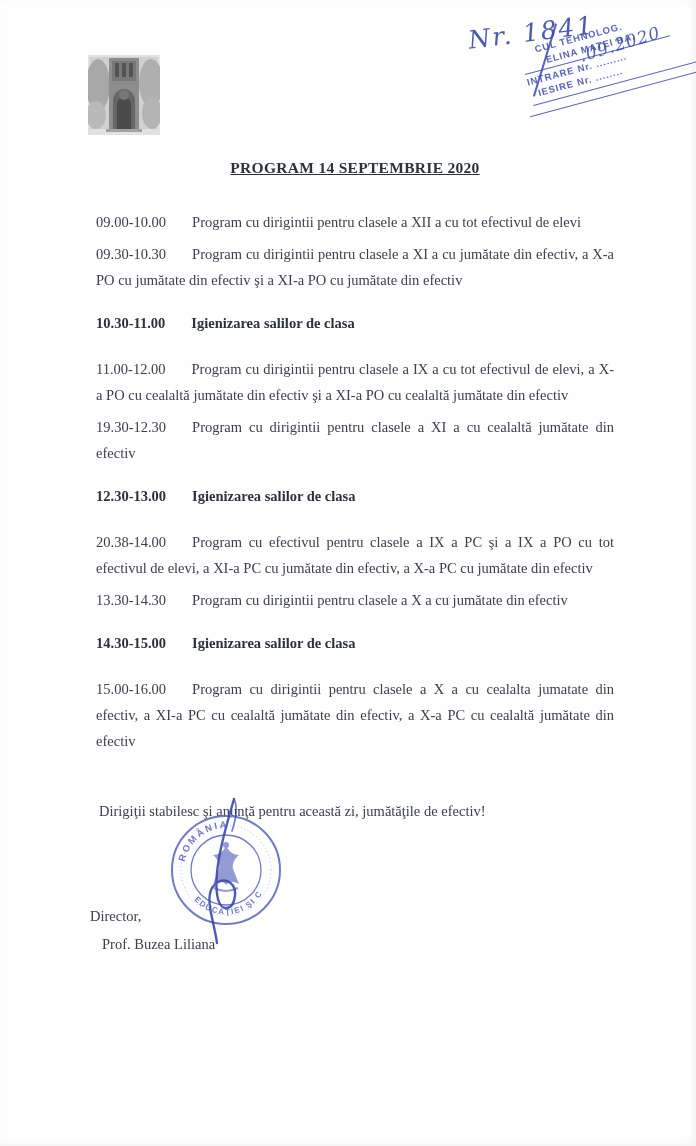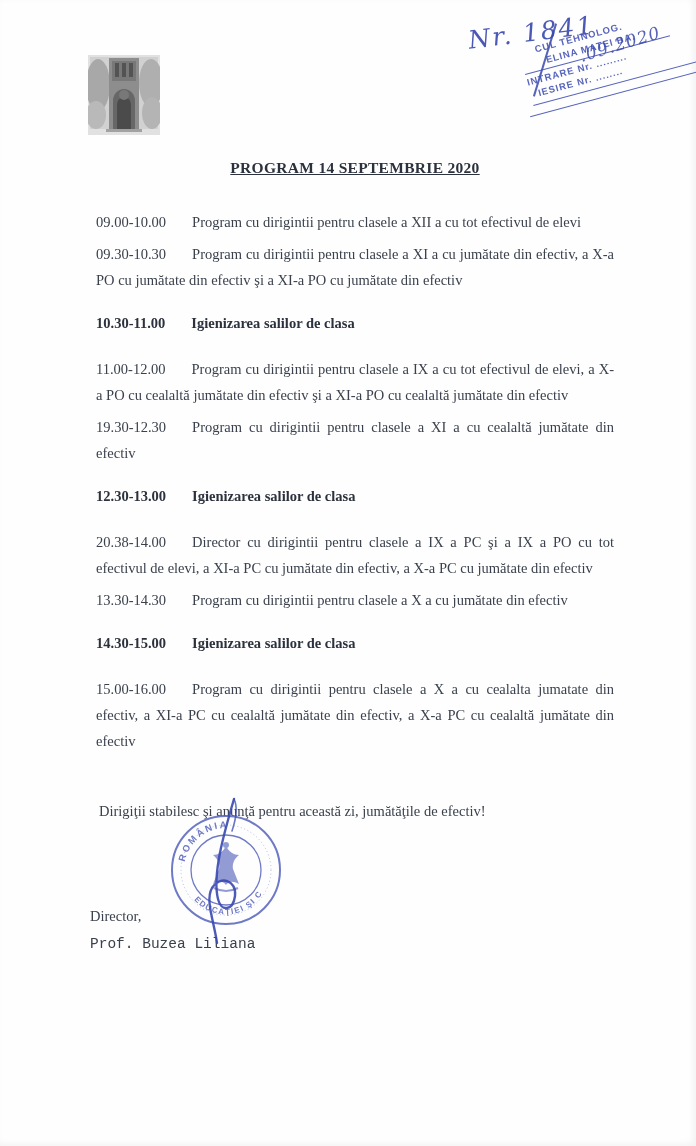--- a/index.html
+++ b/index.html
@@ -59,21 +59,21 @@
   .doc-title {
     margin:0; text-align:center;
     font-size:15.5px; font-weight:bold; letter-spacing:.3px; color:#2c323d;text-decoration:underline;
   }
   .entry { margin:6px; text-align:justify; }
   .entry .time { margin-right:26px; white-space:nowrap; }
   .entry.first { margin-top:28px; }
   .entry.bold { font-weight:bold; margin-top:17px; margin-bottom:20px; text-align:left; color:#2c323d; }
   .note { margin:44px 0 0 9px; }
   .sig-role { margin:79px 0 0 0; }
-  .sig-name { margin:2px 0 0 0;font-family:Liberation Mono, monospace; }
+  .sig-name { margin:2px 0 0 12px; }
 
   
   .round-stamp { position:absolute; left:168px; top:812px; width:116px; height:116px; opacity:.85; }
   .signature { position:absolute; left:168px; top:793px; width:130px; height:155px; }
 </style>
 </head>
 <body>
 
 <div class="page">
 
@@ -111,21 +111,21 @@
 
   <div class="main">
     <p class="doc-title">PROGRAM 14 SEPTEMBRIE 2020</p>
 
     <p class="entry first"><span class="time">09.00-10.00</span><span>Program cu dirigintii pentru clasele a XII a  cu tot efectivul de elevi</span></p>
     <p class="entry"><span class="time">09.30-10.30</span><span>Program cu dirigintii pentru clasele a XI a  cu jumătate din efectiv, a X-a PO cu jumătate din efectiv şi a XI-a PO cu jumătate din efectiv</span></p>
     <p class="entry bold"><span class="time">10.30-11.00</span><span>Igienizarea salilor de clasa</span></p>
     <p class="entry"><span class="time">11.00-12.00</span><span>Program cu dirigintii pentru clasele a IX a  cu tot efectivul de elevi, a X-a PO cu cealaltă jumătate din efectiv şi a XI-a PO cu cealaltă jumătate din efectiv</span></p>
     <p class="entry"><span class="time">19.30-12.30</span><span>Program cu dirigintii pentru clasele a XI a  cu cealaltă  jumătate din efectiv</span></p>
     <p class="entry bold"><span class="time">12.30-13.00</span><span>Igienizarea salilor de clasa</span></p>
-    <p class="entry"><span class="time">20.38-14.00</span><span>Director cu dirigintii pentru clasele a IX a PC şi a IX a PO cu tot efectivul de elevi, a XI-a PC cu jumătate din efectiv, a X-a PC cu jumătate din efectiv</span></p>
+    <p class="entry"><span class="time">20.38-14.00</span><span>Program cu efectivul pentru clasele a IX a PC şi a IX a PO cu tot efectivul de elevi, a XI-a PC cu jumătate din efectiv, a X-a PC cu jumătate din efectiv</span></p>
     <p class="entry"><span class="time">13.30-14.30</span><span>Program cu dirigintii pentru clasele a X a  cu jumătate din efectiv</span></p>
     <p class="entry bold"><span class="time">14.30-15.00</span><span>Igienizarea salilor de clasa</span></p>
     <p class="entry"><span class="time">15.00-16.00</span><span>Program cu dirigintii pentru clasele a X a cu cealalta jumatate din efectiv,  a XI-a PC cu cealaltă jumătate din efectiv, a X-a PC cu cealaltă  jumătate din efectiv</span></p>
 
     <p class="note">Dirigiţii stabilesc şi anunţă pentru această zi, jumătăţile de efectiv!</p>
 
     <p class="sig-role">Director,</p>
     <p class="sig-name">Prof. Buzea Liliana</p>
   </div>
 

